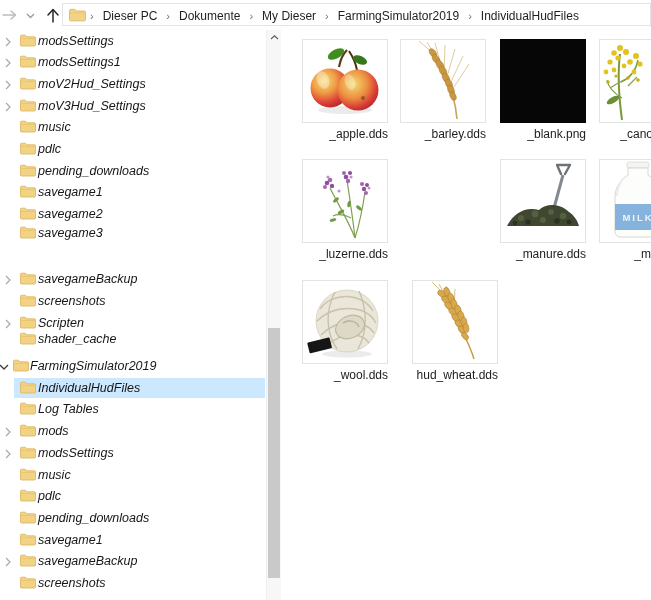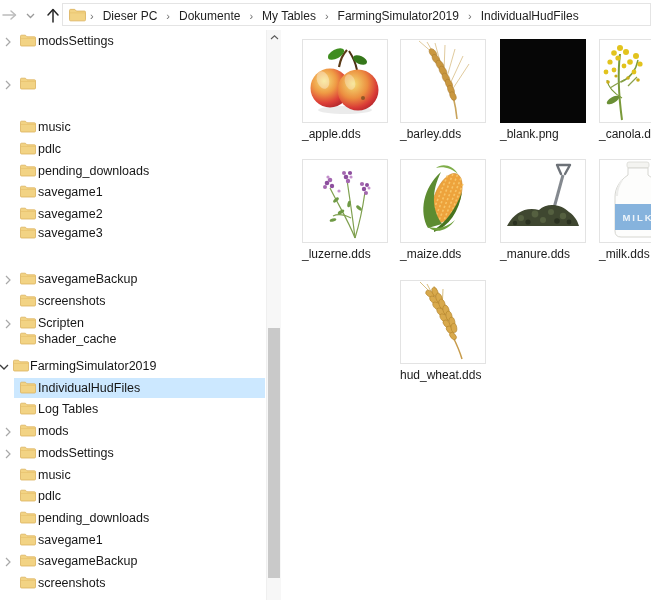--- a/index.html
+++ b/index.html
@@ -16,36 +16,36 @@
   #btn-up{left:44px;top:5px;width:18px;height:20px;}
   .addressbar{
     position:absolute;left:62px;top:3px;width:589px;height:23px;box-sizing:border-box;
     border:1px solid #e4e4e4;background:#fff;display:flex;align-items:center;padding-left:4px;overflow:hidden;
   }
   .crumb{font-size:12px;color:#1e1e1e;padding:0 5px;white-space:nowrap;cursor:default;}
   .bsep{color:#6f6f6f;font-size:11px;padding:0 4px;line-height:1;}
   .addr-folder{display:flex;align-items:center;margin-left:2px;}
   
   .sidebar{position:absolute;left:0;top:30px;width:266px;height:570px;overflow:hidden;background:#fff;}
-  .trow{position:absolute;left:0;width:266px;height:22px;cursor:default;}
+  .trow{position:absolute;left:0;width:266px;height:22px;cursor:default;font-style:italic;}
   .trow .hl{position:absolute;left:14px;right:1px;top:0;bottom:2px;background:#cce8ff;}
   .tarrow{position:absolute;top:50%;transform:translateY(-50%);display:flex;}
   .tfolder{position:absolute;top:3px;display:flex;}
   .tlabel{position:absolute;top:0;line-height:21px;font-size:12.5px;color:#161616;white-space:nowrap;}
   
   .vscroll{position:absolute;left:266px;top:30px;width:15px;height:570px;background:#f7f7f7;border-left:1px solid #efefef;box-sizing:border-box;}
   .vup{position:absolute;left:0;top:0;width:15px;height:15px;display:flex;align-items:center;justify-content:center;}
   .vthumb{position:absolute;left:1px;width:12px;background:#c9c9c9;}
   
   .content{position:absolute;left:282px;top:30px;width:369px;height:570px;}
   .card{position:absolute;width:86px;cursor:default;}
   .thumb{width:84px;height:82px;border:1px solid #e3e3e3;background:#fff;overflow:hidden;}
   .thumb.black{background:#060606;border-color:#060606;}
   .thumb svg{display:block;}
-  .flabel{width:86px;text-align:left;font-size:12px;color:#1c1c1c;margin-top:4px;white-space:nowrap;}
+  .flabel{width:86px;text-align:right;font-size:12px;color:#1c1c1c;margin-top:4px;white-space:nowrap;}
 </style>
 </head>
 <body>
 
 <div class="toolbar">
   <button class="navbtn" id="btn-forward">
     <svg width="16" height="12" viewBox="0 0 16 12">
         <g stroke="#bcbcbc" stroke-width="1.5" fill="none" stroke-linecap="round" stroke-linejoin="round">
           <line x1="1" y1="6" x2="13" y2="6"></line>
           <path d="M9,2 L13.5,6 L9,10"></path>
@@ -65,51 +65,80 @@
         </g>
       </svg>
   </button>
   <div class="addressbar">
     <span class="addr-folder">
       <svg width="17" height="14" viewBox="0 0 16 13">
           <path d="M0.5,2.2 Q0.5,1.2 1.5,1.2 L5.4,1.2 L7,2.8 L14.5,2.8 Q15.5,2.8 15.5,3.8 L15.5,11 Q15.5,12 14.5,12 L1.5,12 Q0.5,12 0.5,11 Z" fill="#f2d384" stroke="#dcb25e" stroke-width="0.8"></path>
           <path d="M0.8,4.5 L15.2,4.5" stroke="#e6c06a" stroke-width="0.6"></path>
         </svg>
     </span>
-    <span id="crumbs"><span class="bsep">›</span><span class="crumb">Dieser PC</span><span class="bsep">›</span><span class="crumb">Dokumente</span><span class="bsep">›</span><span class="crumb">My Tables</span><span class="bsep">›</span><span class="crumb">FarmingSimulator2019</span><span class="bsep">›</span><span class="crumb">IndividualHudFiles</span></span>
+    <span id="crumbs"><span class="bsep">›</span><span class="crumb">Dieser PC</span><span class="bsep">›</span><span class="crumb">Dokumente</span><span class="bsep">›</span><span class="crumb">My Dieser</span><span class="bsep">›</span><span class="crumb">FarmingSimulator2019</span><span class="bsep">›</span><span class="crumb">IndividualHudFiles</span></span>
   </div>
 </div>
 
 <div class="sidebar" id="tree">
     <div class="trow" style="top:0.5px">
       <span class="tarrow" style="left:5px">
         <svg width="6" height="10" viewBox="0 0 6 10">
           <polyline points="1,1 5,5 1,9" stroke="#a8a8a8" stroke-width="1.2" fill="none"></polyline>
         </svg>
       </span>
       <span class="tfolder" style="left:20px">
         <svg width="16" height="13" viewBox="0 0 16 13">
           <path d="M0.5,2.2 Q0.5,1.2 1.5,1.2 L5.4,1.2 L7,2.8 L14.5,2.8 Q15.5,2.8 15.5,3.8 L15.5,11 Q15.5,12 14.5,12 L1.5,12 Q0.5,12 0.5,11 Z" fill="#f2d384" stroke="#dcb25e" stroke-width="0.8"></path>
           <path d="M0.8,4.5 L15.2,4.5" stroke="#e6c06a" stroke-width="0.6"></path>
         </svg>
       </span>
       <span class="tlabel" style="left:38px">modsSettings</span>
     </div>
+    <div class="trow" style="top:22.2px">
+      <span class="tarrow" style="left:5px">
+        <svg width="6" height="10" viewBox="0 0 6 10">
+          <polyline points="1,1 5,5 1,9" stroke="#a8a8a8" stroke-width="1.2" fill="none"></polyline>
+        </svg>
+      </span>
+      <span class="tfolder" style="left:20px">
+        <svg width="16" height="13" viewBox="0 0 16 13">
+          <path d="M0.5,2.2 Q0.5,1.2 1.5,1.2 L5.4,1.2 L7,2.8 L14.5,2.8 Q15.5,2.8 15.5,3.8 L15.5,11 Q15.5,12 14.5,12 L1.5,12 Q0.5,12 0.5,11 Z" fill="#f2d384" stroke="#dcb25e" stroke-width="0.8"></path>
+          <path d="M0.8,4.5 L15.2,4.5" stroke="#e6c06a" stroke-width="0.6"></path>
+        </svg>
+      </span>
+      <span class="tlabel" style="left:38px">modsSettings1</span>
+    </div>
     <div class="trow" style="top:43.9px">
       <span class="tarrow" style="left:5px">
         <svg width="6" height="10" viewBox="0 0 6 10">
           <polyline points="1,1 5,5 1,9" stroke="#a8a8a8" stroke-width="1.2" fill="none"></polyline>
         </svg>
       </span>
       <span class="tfolder" style="left:20px">
         <svg width="16" height="13" viewBox="0 0 16 13">
           <path d="M0.5,2.2 Q0.5,1.2 1.5,1.2 L5.4,1.2 L7,2.8 L14.5,2.8 Q15.5,2.8 15.5,3.8 L15.5,11 Q15.5,12 14.5,12 L1.5,12 Q0.5,12 0.5,11 Z" fill="#f2d384" stroke="#dcb25e" stroke-width="0.8"></path>
           <path d="M0.8,4.5 L15.2,4.5" stroke="#e6c06a" stroke-width="0.6"></path>
         </svg>
       </span>
+      <span class="tlabel" style="left:38px">moV2Hud_Settings</span>
+    </div>
+    <div class="trow" style="top:65.6px">
+      <span class="tarrow" style="left:5px">
+        <svg width="6" height="10" viewBox="0 0 6 10">
+          <polyline points="1,1 5,5 1,9" stroke="#a8a8a8" stroke-width="1.2" fill="none"></polyline>
+        </svg>
+      </span>
+      <span class="tfolder" style="left:20px">
+        <svg width="16" height="13" viewBox="0 0 16 13">
+          <path d="M0.5,2.2 Q0.5,1.2 1.5,1.2 L5.4,1.2 L7,2.8 L14.5,2.8 Q15.5,2.8 15.5,3.8 L15.5,11 Q15.5,12 14.5,12 L1.5,12 Q0.5,12 0.5,11 Z" fill="#f2d384" stroke="#dcb25e" stroke-width="0.8"></path>
+          <path d="M0.8,4.5 L15.2,4.5" stroke="#e6c06a" stroke-width="0.6"></path>
+        </svg>
+      </span>
+      <span class="tlabel" style="left:38px">moV3Hud_Settings</span>
     </div>
     <div class="trow" style="top:87.3px">
       <span class="tfolder" style="left:20px">
         <svg width="16" height="13" viewBox="0 0 16 13">
           <path d="M0.5,2.2 Q0.5,1.2 1.5,1.2 L5.4,1.2 L7,2.8 L14.5,2.8 Q15.5,2.8 15.5,3.8 L15.5,11 Q15.5,12 14.5,12 L1.5,12 Q0.5,12 0.5,11 Z" fill="#f2d384" stroke="#dcb25e" stroke-width="0.8"></path>
           <path d="M0.8,4.5 L15.2,4.5" stroke="#e6c06a" stroke-width="0.6"></path>
         </svg>
       </span>
       <span class="tlabel" style="left:38px">music</span>
     </div>
@@ -468,41 +497,20 @@
    <g fill="#c490cc">
             <circle cx="25" cy="17" r="1.6"></circle>
             <circle cx="48" cy="17" r="1.6"></circle>
             <circle cx="66" cy="28" r="1.5"></circle>
             <circle cx="36" cy="31" r="1.6"></circle>
           </g>
         </svg>
       </div>
       <div class="flabel">_luzerne.dds</div>
     </div>
-    <div class="card" style="left:118px;top:129px">
-      <div class="thumb">
-        <svg width="84" height="82" viewBox="0 0 84 82">
-   <g transform="rotate(22 46 38)">
-            <ellipse cx="46" cy="38" rx="12.5" ry="26" fill="#eda33c" stroke="#cf8c2b" stroke-width="0.6"></ellipse>
-   <g stroke="#f7c468" stroke-width="1.6" stroke-dasharray="2.2,2" fill="none">
-              <line x1="38" y1="17" x2="38" y2="59"></line>
-              <line x1="42.5" y1="13.5" x2="42.5" y2="62.5"></line>
-              <line x1="47" y1="12.5" x2="47" y2="63.5"></line>
-              <line x1="51.5" y1="14.5" x2="51.5" y2="61.5"></line>
-              <line x1="55.5" y1="19" x2="55.5" y2="57"></line>
-            </g>
-          </g>
-   <path d="M27,68 C18,52 22,28 40,12 C30,32 31,50 41,64 Z" fill="#5d8c31"></path>
-   <path d="M33,72 C48,66 58,52 61,32 C54,50 45,62 33,70 Z" fill="#47741f"></path>
-   <path d="M26,66 C34,70 46,68 54,60 C46,72 33,74 26,66 Z" fill="#6fa03c"></path>
-   <path d="M57,14 C52,5 41,3 35,8 C43,6 51,9 57,14 Z" fill="#7fae4a"></path>
-        </svg>
-      </div>
-      <div class="flabel">_maize.dds</div>
-    </div>
     <div class="card" style="left:218px;top:129px">
       <div class="thumb">
         <svg width="84" height="82" viewBox="0 0 84 82">
    <line x1="62" y1="15" x2="53" y2="48" stroke="#84898f" stroke-width="3"></line>
    <path d="M56,5 L69,5 M56,5 L60,14 M69,5 L64,14" stroke="#6d7278" stroke-width="2.4" fill="none" stroke-linecap="round"></path>
    <path d="M6,66 C12,54 24,46 38,50 C46,42 60,44 68,52 C74,56 77,62 78,66 Z" fill="#3f4730"></path>
    <g fill="#556040">
             <circle cx="20" cy="58" r="3"></circle>
             <circle cx="34" cy="54" r="3.4"></circle>
             <circle cx="50" cy="52" r="3"></circle>
@@ -524,21 +532,41 @@
         <svg width="84" height="82" viewBox="0 0 84 82">
    <rect x="27" y="2" width="22" height="6" rx="2" fill="#f4f4f1" stroke="#d9d9d4" stroke-width="0.8"></rect>
    <path d="M28,8 L28,15 C19,21 15,29 15,37 L15,71 Q15,77 21,77 L55,77 Q61,77 61,71 L61,37 C61,29 57,21 48,15 L48,8 Z" fill="#fdfdfc" stroke="#d6d6d1" stroke-width="1"></path>
    <rect x="15" y="44" width="46" height="26" fill="#86b3dd"></rect>
    <text x="38" y="61" text-anchor="middle" font-size="9.5" font-weight="bold" fill="#ffffff" opacity="0.85" letter-spacing="2" font-family="Liberation Sans, sans-serif">MILK</text>
    <path d="M22,20 C18,26 17,31 17,36" stroke="#ececea" stroke-width="2" fill="none"></path>
         </svg>
       </div>
       <div class="flabel">_milk.dds</div>
     </div>
-    <div class="card" style="left:118px;top:250px">
+    <div class="card" style="left:20px;top:250px">
+      <div class="thumb">
+        <svg width="84" height="82" viewBox="0 0 84 82">
+   <ellipse cx="44" cy="73" rx="25" ry="3.5" fill="rgba(0,0,0,0.08)"></ellipse>
+   <circle cx="44" cy="40" r="31" fill="#eae6da" stroke="#d4cebc" stroke-width="0.8"></circle>
+   <g stroke="#c8c1ab" stroke-width="1.4" fill="none">
+            <path d="M17,28 C30,10 60,12 70,30"></path>
+            <path d="M14,40 C30,24 62,22 73,42"></path>
+            <path d="M18,54 C34,38 60,36 71,52"></path>
+            <path d="M25,64 C38,52 58,50 66,62"></path>
+            <path d="M32,11 C22,30 23,52 34,68"></path>
+            <path d="M56,10 C64,28 65,50 55,68"></path>
+          </g>
+   <ellipse cx="47" cy="46" rx="15" ry="11" fill="#ded8c6" stroke="#bfb7a0" stroke-width="1.2" transform="rotate(-24 47 46)"></ellipse>
+   <path d="M40,42 C46,38 54,40 56,46" stroke="#b1a98f" stroke-width="1.2" fill="none"></path>
+   <rect x="5" y="59" width="23" height="11" rx="1" fill="#161616" transform="rotate(-14 16 64)"></rect>
+        </svg>
+      </div>
+      <div class="flabel">_wool.dds</div>
+    </div>
+    <div class="card" style="left:130px;top:250px">
       <div class="thumb">
         <svg width="84" height="82" viewBox="0 0 84 82">
    <g stroke="#d3b773" stroke-width="0.9">
             <line x1="30" y1="12" x2="19" y2="1"></line>
             <line x1="34" y1="18" x2="26" y2="3"></line>
             <line x1="38" y1="24" x2="33" y2="5"></line>
             <line x1="41" y1="30" x2="42" y2="8"></line>
           </g>
    <path d="M52,56 Q58,68 61,78" stroke="#c79b4b" stroke-width="1.5" fill="none"></path>
    <g fill="#d8a94c" stroke="#b2832c" stroke-width="0.6">

